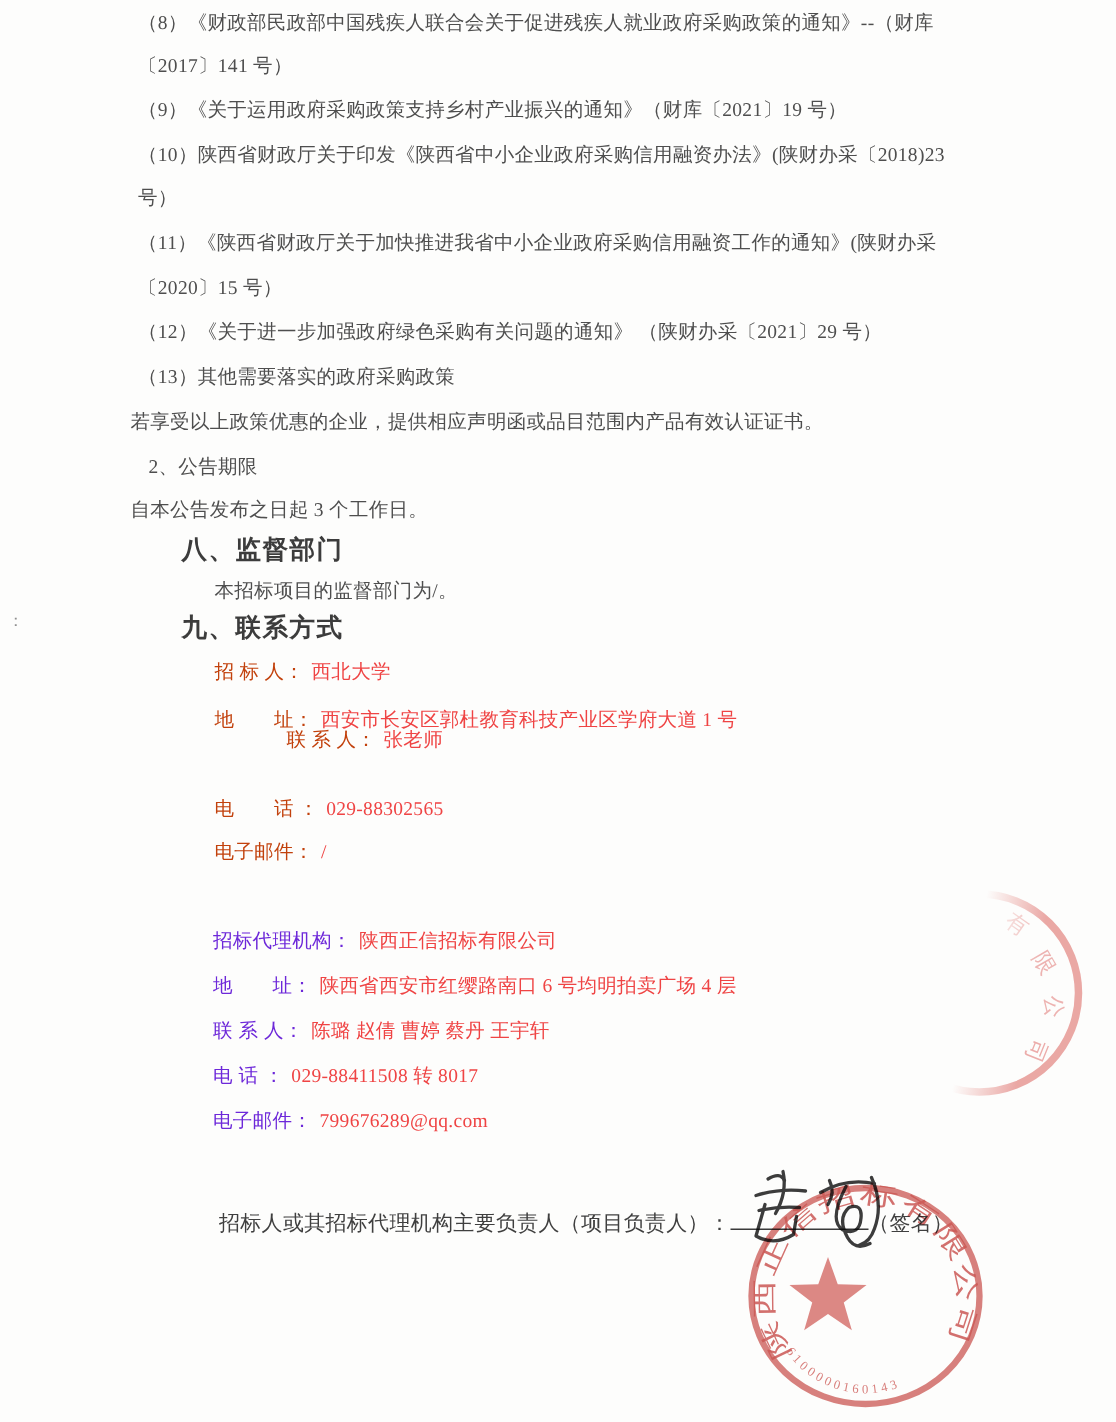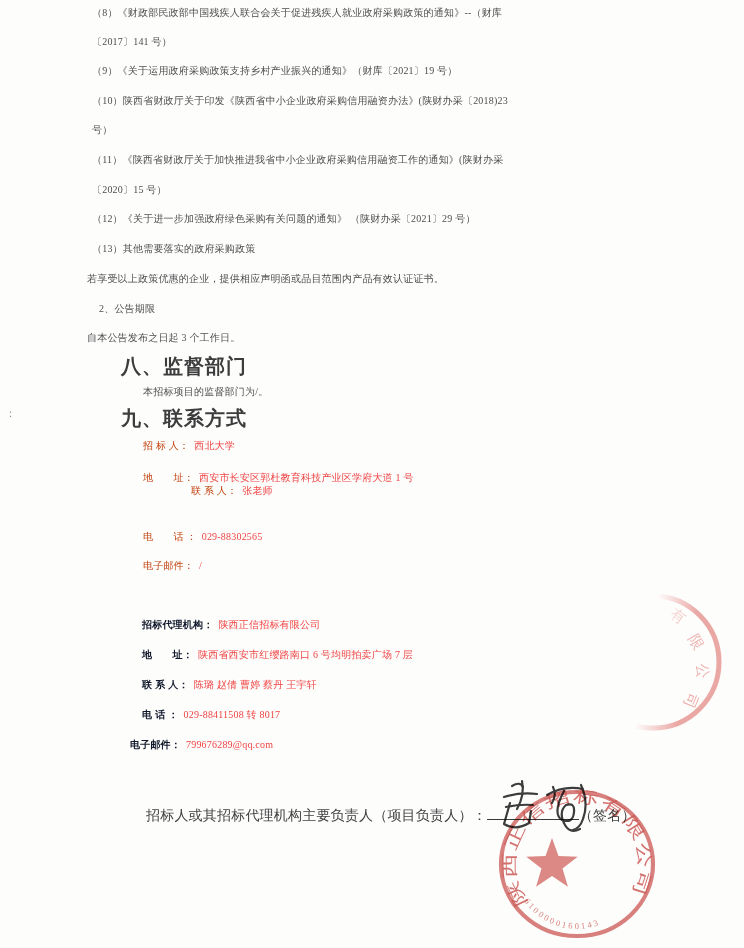--- a/index.html
+++ b/index.html
@@ -4,30 +4,30 @@
 <style>
   html,body { margin:0; padding:0; background:#ffffff; }
   .page {
     position:relative; width:744px; height:948px;
     background:#fdfdfc; overflow:hidden;
     font-family:"Liberation Serif", serif;
     color:#4b4b4b;
   }
   .ln {
     position:absolute; white-space:nowrap;
-    font-size:10px; letter-spacing:0.2px; line-height:1;
+    font-size:13px; letter-spacing:0.2px; line-height:1;
     color:#4e4e4e;
   }
   .heading {
-    font-family:Liberation Mono, monospace;
-    font-weight:bold; font-size:20px; color:#3c3c3c; letter-spacing:1px;
+    font-family:Liberation Sans, sans-serif;
+    font-weight:bold; font-size:17px; color:#3c3c3c; letter-spacing:1px;
   }
   .crow .lbl { color:#c2410c; }
   .crow .val { margin-left:5px; color:#ef4444; }
-  .agency .lbl { font-family:"Liberation Sans", sans-serif; font-weight:bold; color:#0f172a; }
+  .agency .lbl { font-family:"Liberation Sans", sans-serif; font-weight:normal; color:#6d28d9; }
   .sign-row { font-size:14px; color:#3f3f3f; }
   .uline {
     display:inline-block; height:13px;
     border-bottom:1.5px solid #3a3a3a;
     vertical-align:baseline;
   }
   .suffix { margin-left:0; }
   .margin-mark {
     position:absolute; left:5px; top:406px;
     font-size:11px; color:#909090;
@@ -85,29 +85,29 @@
     <span class="lbl">电　　话 ：</span><span class="val">029-88302565</span>
   </div>
   <div class="ln crow" style="left:143px; top:561px;">
     <span class="lbl">电子邮件：</span><span class="val">/</span>
   </div>
 
   <div class="ln crow agency" style="left:142px; top:620px;">
     <span class="lbl">招标代理机构：</span><span class="val">陕西正信招标有限公司</span>
   </div>
   <div class="ln crow agency" style="left:142px; top:650px;">
-    <span class="lbl">地　　址：</span><span class="val">陕西省西安市红缨路南口 6 号均明拍卖广场 7 层</span>
+    <span class="lbl">地　　址：</span><span class="val">陕西省西安市红缨路南口 6 号均明拍卖广场 4 层</span>
   </div>
   <div class="ln crow agency" style="left:142px; top:680px;">
     <span class="lbl">联 系 人：</span><span class="val">陈璐 赵倩 曹婷 蔡丹 王宇轩</span>
   </div>
   <div class="ln crow agency" style="left:142px; top:710px;">
     <span class="lbl">电 话 ：</span><span class="val">029-88411508 转 8017</span>
   </div>
-  <div class="ln crow agency" style="left:130px; top:740px;">
+  <div class="ln crow agency" style="left:142px; top:740px;">
     <span class="lbl">电子邮件：</span><span class="val">799676289@qq.com</span>
   </div>
 
   <div class="ln sign-row" style="left:146px; top:806px;">
     <span>招标人或其招标代理机构主要负责人（项目负责人）：</span><span class="uline" style="width:92px;"></span><span class="suffix">（签名）</span>
   </div>
 
   <div class="seal-partial">
     <svg width="159" height="200" viewBox="0 0 159 200" xmlns="http://www.w3.org/2000/svg">
       <circle cx="68" cy="94" r="66" fill="none" stroke="rgba(224,116,112,0.62)" stroke-width="5"></circle>

